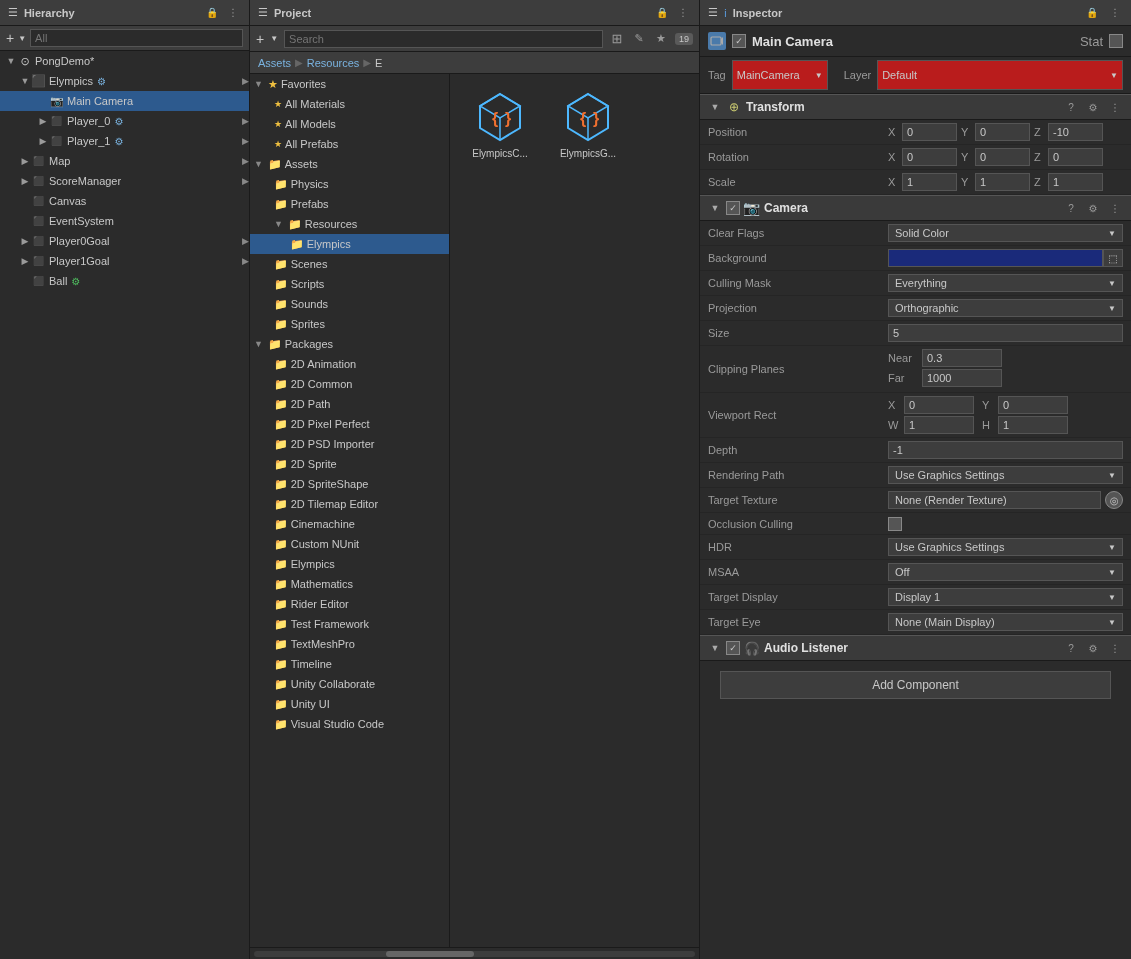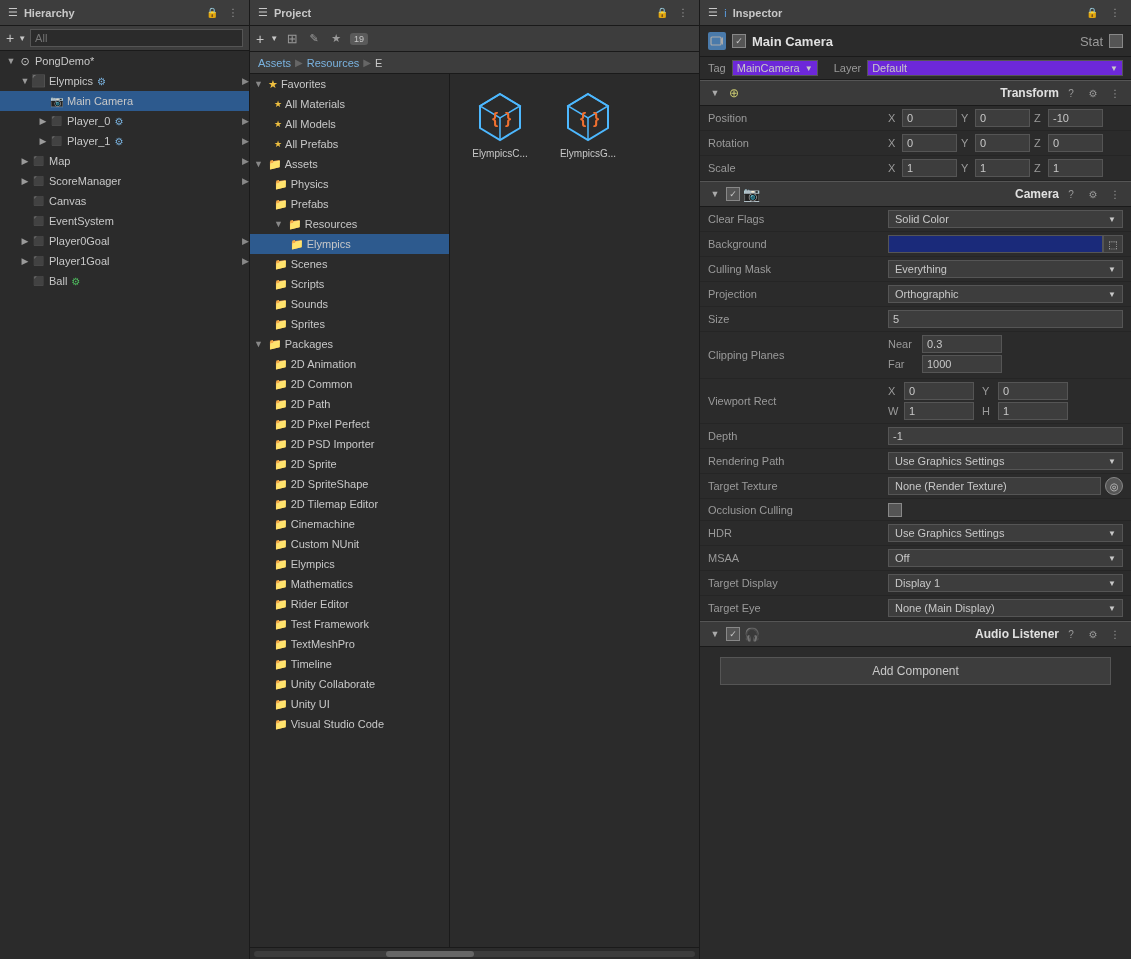--- a/index.html
+++ b/index.html
@@ -255,29 +255,29 @@
       align-items: center;
       padding: 3px 8px;
       gap: 6px;
       background: #2b2b2b;
       border-bottom: 1px solid #1a1a1a;
     }
 
     .tag-label { font-size: 11px; color: #9a9a9a; }
 
     .dropdown {
-      background: #6d28d9;
+      background: #b91c1c;
       border: 1px solid #555;
       color: #c8c8c8;
       font-size: 11px;
-      padding: 1px 4px;
+      padding: 8px 4px;
       cursor: pointer;
       display: flex;
       align-items: center;
-      gap: 5px;
+      gap: 15px;
       min-width: 80px;
     }
 
     .dropdown-arrow { font-size: 8px; margin-left: auto; }
 
     
     .component-header {
       display: flex;
       align-items: center;
       padding: 4px 8px;
@@ -305,21 +305,20 @@
       align-items: center;
       justify-content: center;
       font-size: 12px;
     }
 
     .component-title {
       font-size: 12px;
       font-weight: bold;
       color: #e0e0e0;
       flex: 1;
-      text-align: right;
     }
 
     .component-actions {
       display: flex;
       gap: 6px;
       align-items: center;
     }
 
     .prop-row {
       display: flex;
@@ -694,20 +693,21 @@
         <span class="panel-title">Project</span>
       </div>
       <div class="panel-header-icons">
         <span class="icon-btn">🔒</span>
         <span class="icon-btn">⋮</span>
       </div>
     </div>
     <div class="project-toolbar">
       <span style="font-size:14px; cursor:pointer; color:#c8c8c8;">+</span>
       <span style="font-size:8px; color:#c8c8c8; cursor:pointer;">▼</span>
+      <input type="text" placeholder="Search" style="background: rgb(43, 43, 43); border: 1px solid rgb(85, 85, 85); color: rgb(200, 200, 200); font-size: 11px; padding: 2px 4px; flex: 1 1 0%; height: 18px;">
       <span class="icon-btn" style="font-size:13px;">⊞</span>
       <span class="icon-btn" style="font-size:11px;">✎</span>
       <span class="icon-btn" style="font-size:11px;">★</span>
       <span class="badge-count">19</span>
     </div>
     <div class="breadcrumb-bar">
       <span style="color:#7ab3e0; cursor:pointer;">Assets</span>
       <span class="breadcrumb-separator">▶</span>
       <span style="color:#7ab3e0; cursor:pointer;">Resources</span>
       <span class="breadcrumb-separator">▶</span>

